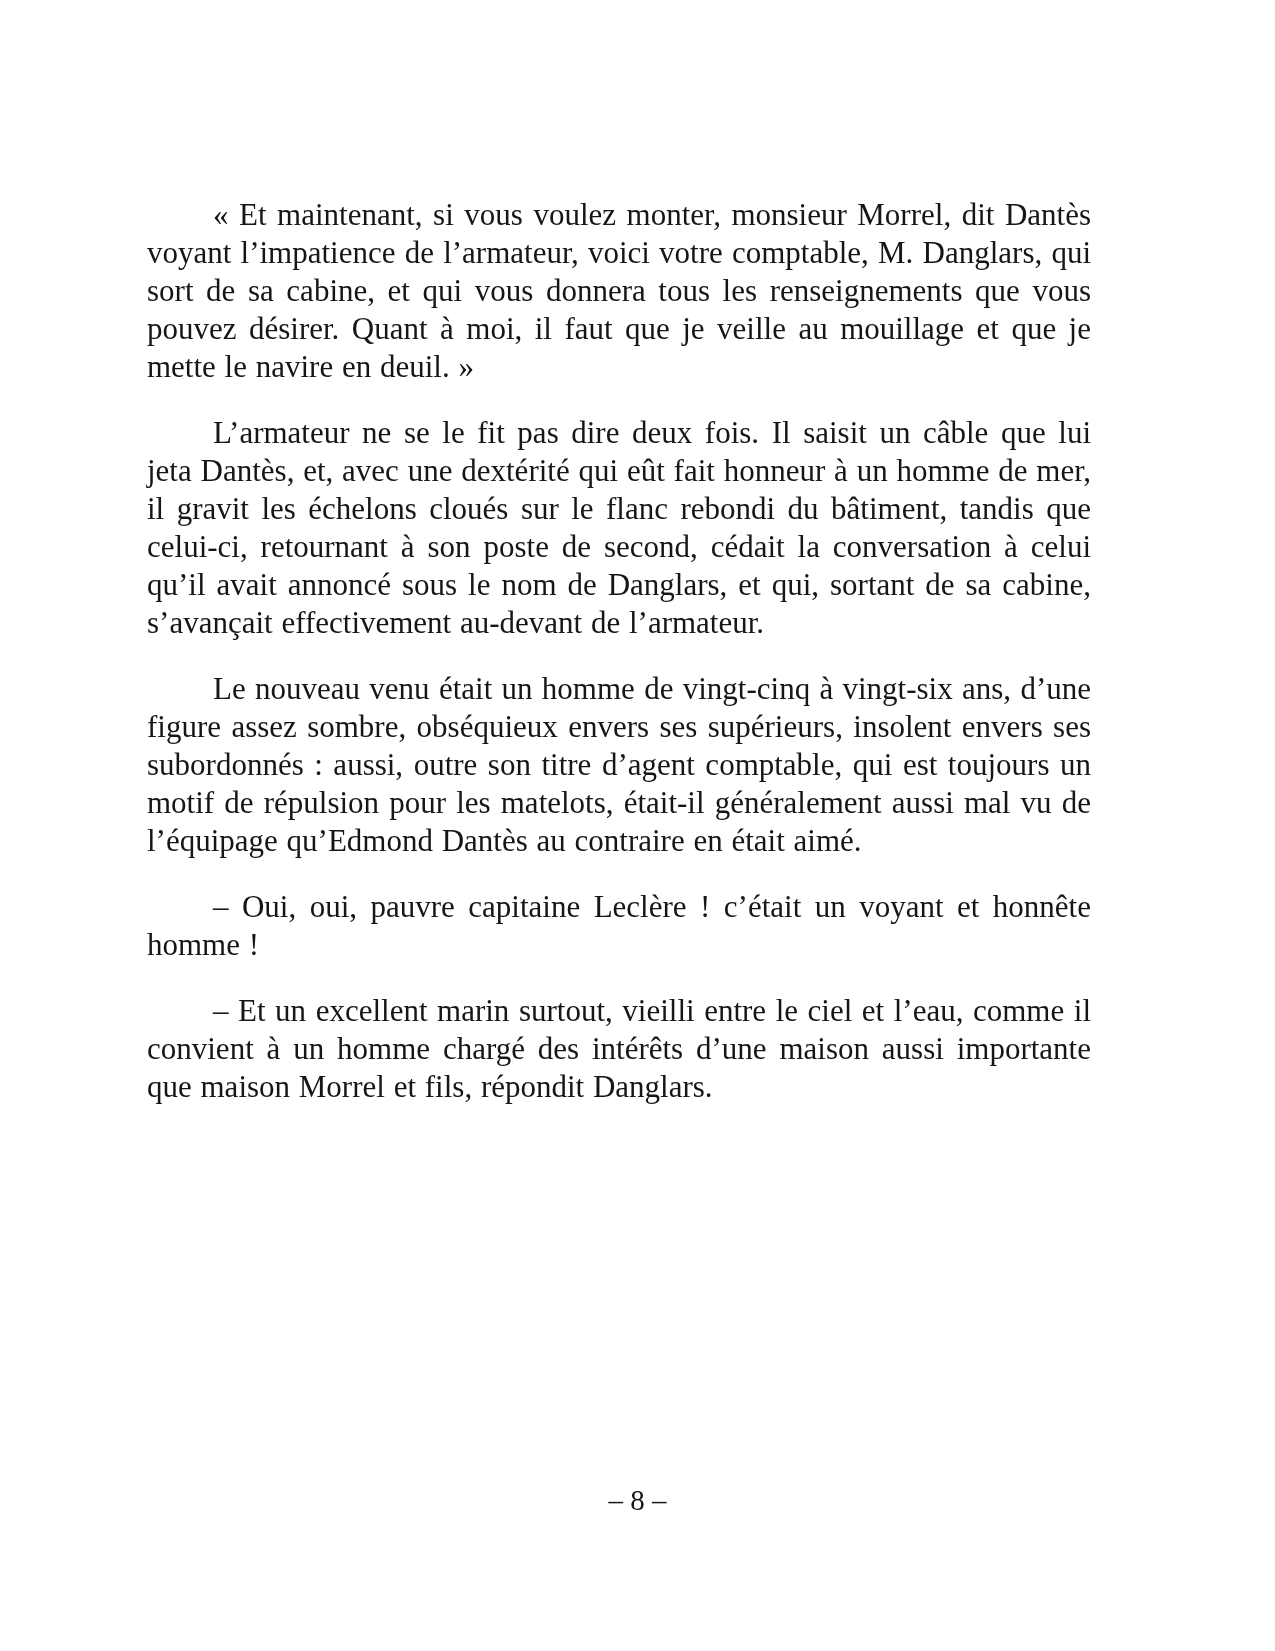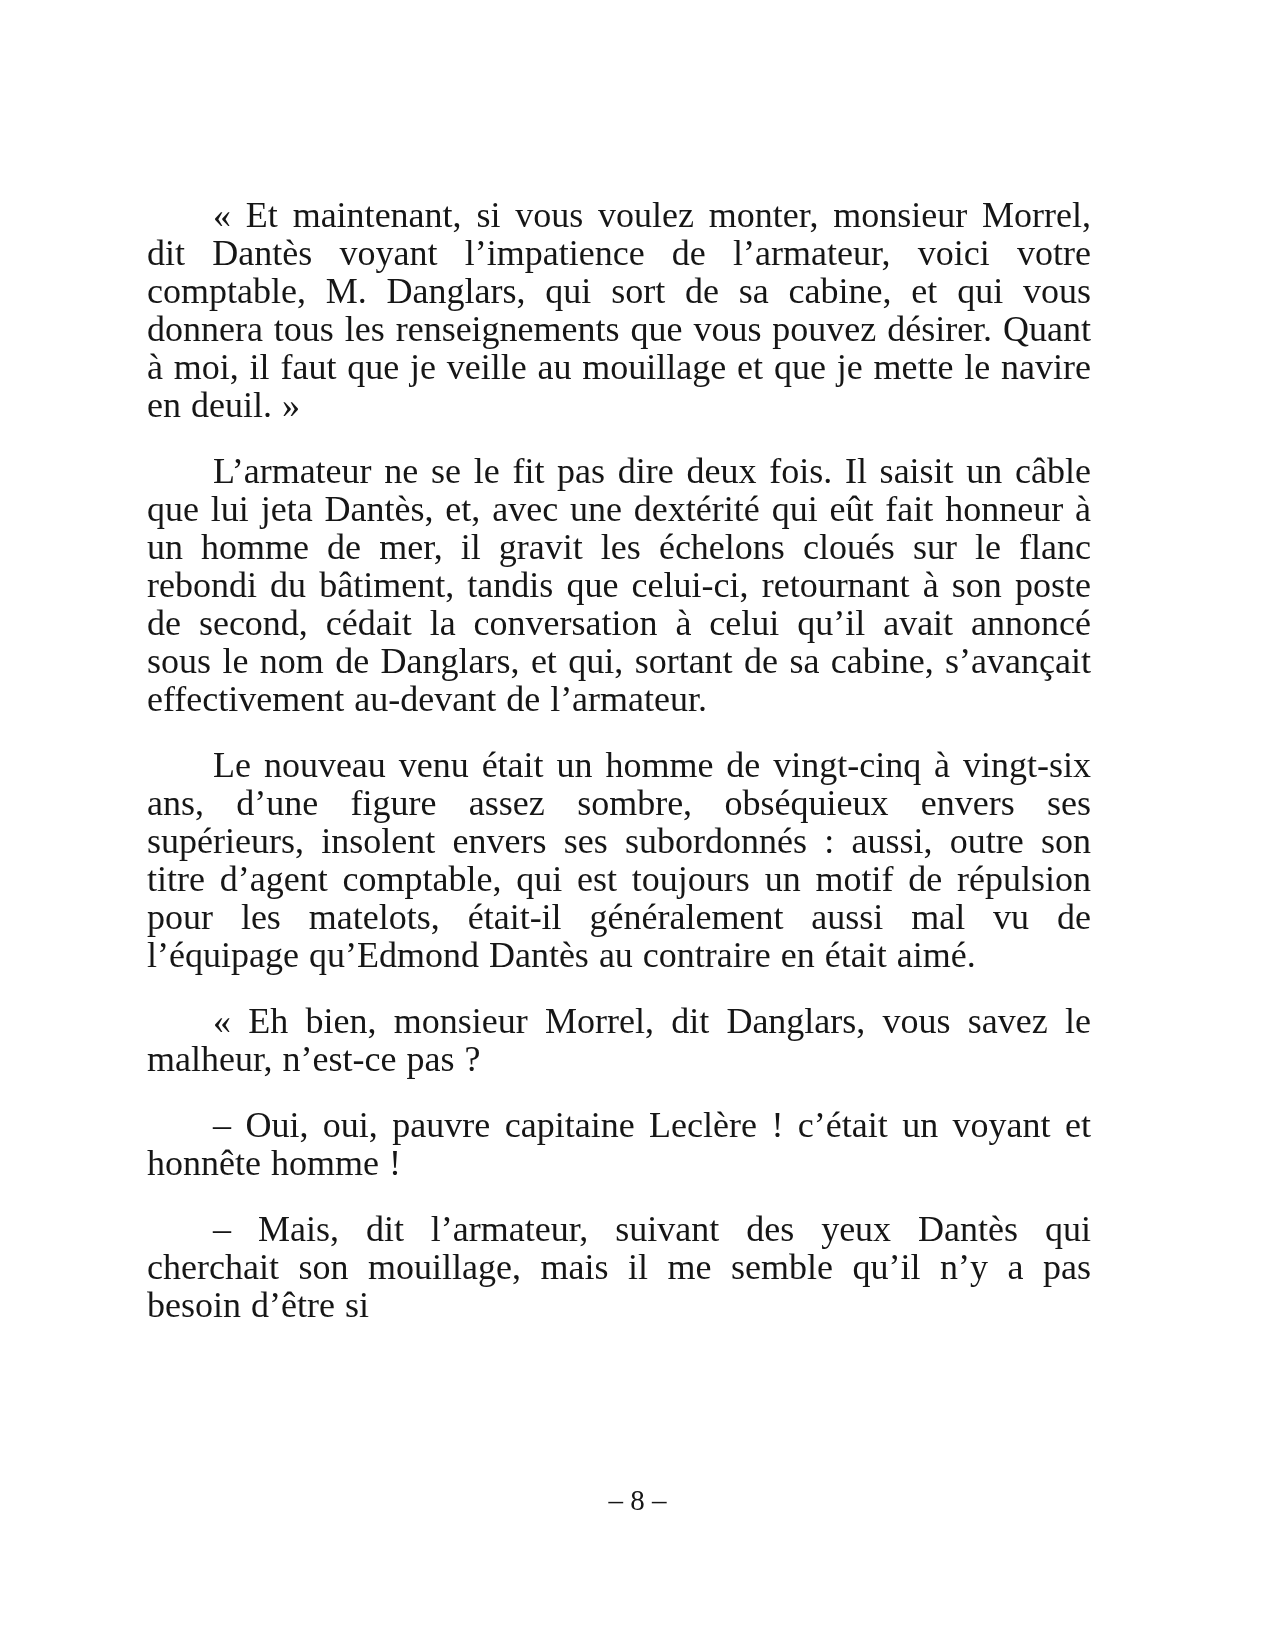--- a/index.html
+++ b/index.html
@@ -21,21 +21,21 @@
     color: #161616;
   }
   .text-block {
     position: absolute;
     left: 147px;
     top: 196px;
     width: 944px;
   }
   .text-block p {
     margin: 0 0 28px 0;
-    font-size: 36px;
+    font-size: 31px;
     line-height: 38px;
     text-align: justify;
     text-indent: 66px;
     color: #161616;
     word-spacing: 1px;
   }
   .text-block p:last-child {
     margin-bottom: 0;
   }
   .page-number {
@@ -50,18 +50,17 @@
   }
 </style>
 </head>
 <body>
 
 <div class="page">
   <div class="text-block">
     <p>« Et maintenant, si vous voulez monter, monsieur Morrel, dit Dantès voyant l’impatience de l’armateur, voici votre comptable, M. Danglars, qui sort de sa cabine, et qui vous donnera tous les renseignements que vous pouvez désirer. Quant à moi, il faut que je veille au mouillage et que je mette le navire en deuil. »</p>
     <p>L’armateur ne se le fit pas dire deux fois. Il saisit un câble que lui jeta Dantès, et, avec une dextérité qui eût fait honneur à un homme de mer, il gravit les échelons cloués sur le flanc rebondi du bâtiment, tandis que celui-ci, retournant à son poste de second, cédait la conversation à celui qu’il avait annoncé sous le nom de Danglars, et qui, sortant de sa cabine, s’avançait effectivement au-devant de l’armateur.</p>
     <p>Le nouveau venu était un homme de vingt-cinq à vingt-six ans, d’une figure assez sombre, obséquieux envers ses supérieurs, insolent envers ses subordonnés : aussi, outre son titre d’agent comptable, qui est toujours un motif de répulsion pour les matelots, était-il généralement aussi mal vu de l’équipage qu’Edmond Dantès au contraire en était aimé.</p>
-    <p>« Eh bien, monsieur Morrel, dit Danglars, vous savez le malheur, n’est-ce pas ?</p>
     <p>– Oui, oui, pauvre capitaine Leclère ! c’était un voyant et honnête homme !</p>
-    <p>– Mais, dit l’armateur, suivant des yeux Dantès qui cherchait son mouillage, mais il me semble qu’il n’y a pas besoin d’être si</p>
+    <p>– Et un excellent marin surtout, vieilli entre le ciel et l’eau, comme il convient à un homme chargé des intérêts d’une maison aussi importante que maison Morrel et fils, répondit Danglars.</p>
   </div>
   <div class="page-number">– 8 –</div>
 </div>
 
 </body></html>

